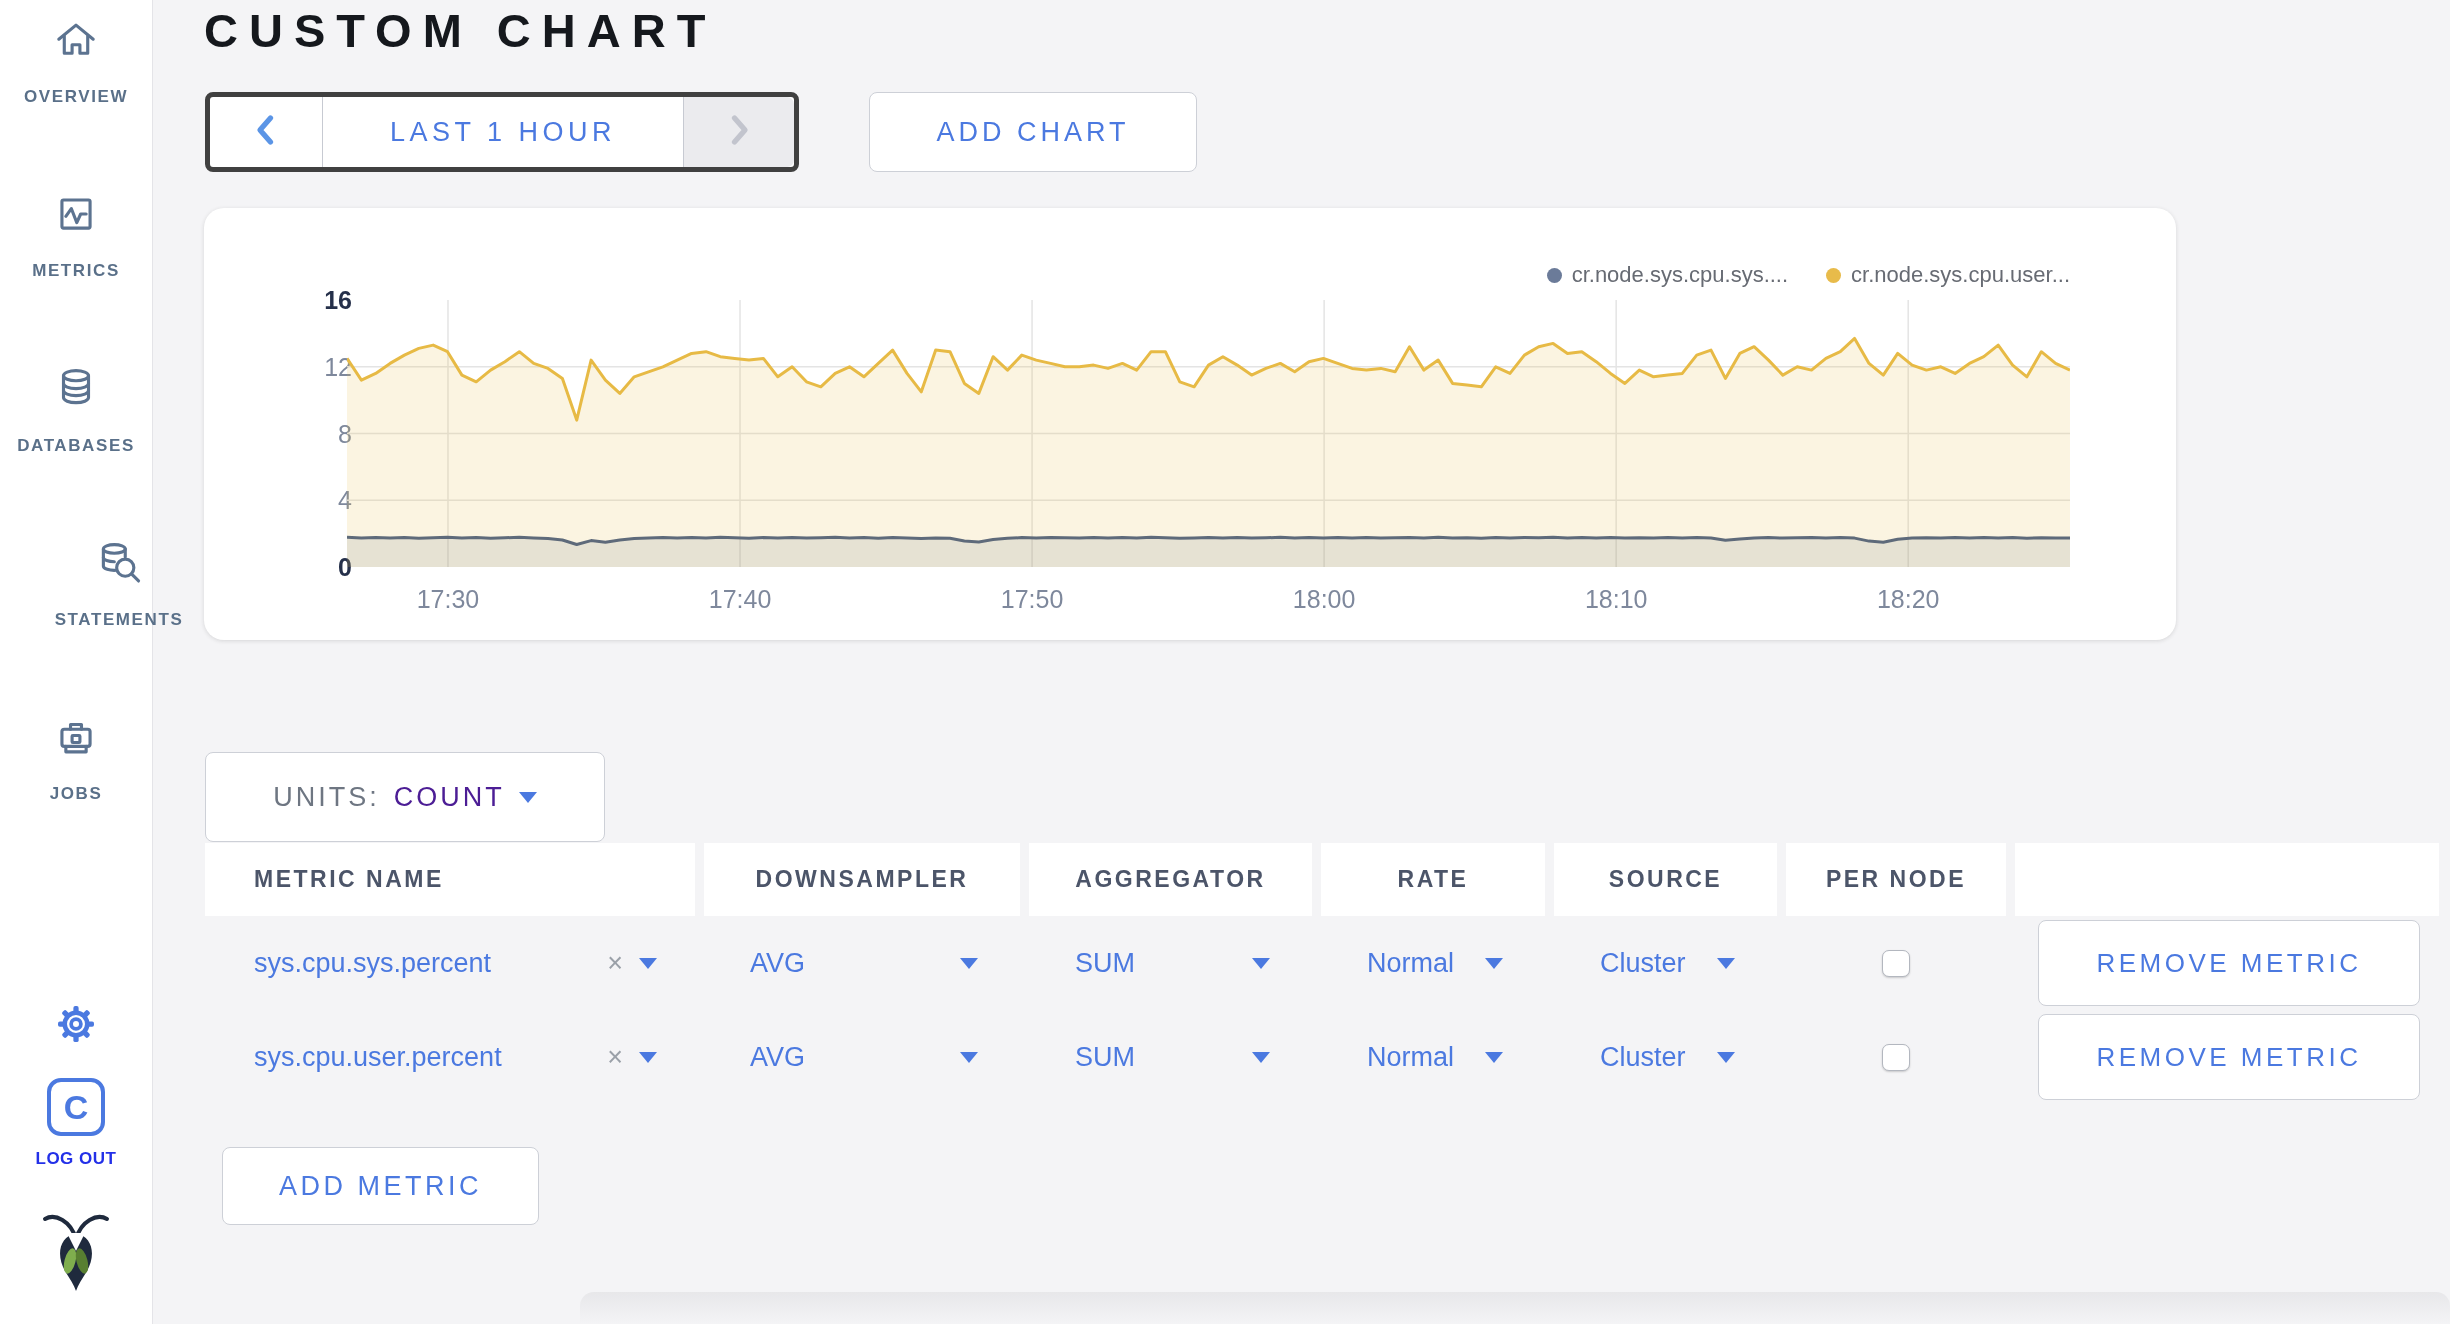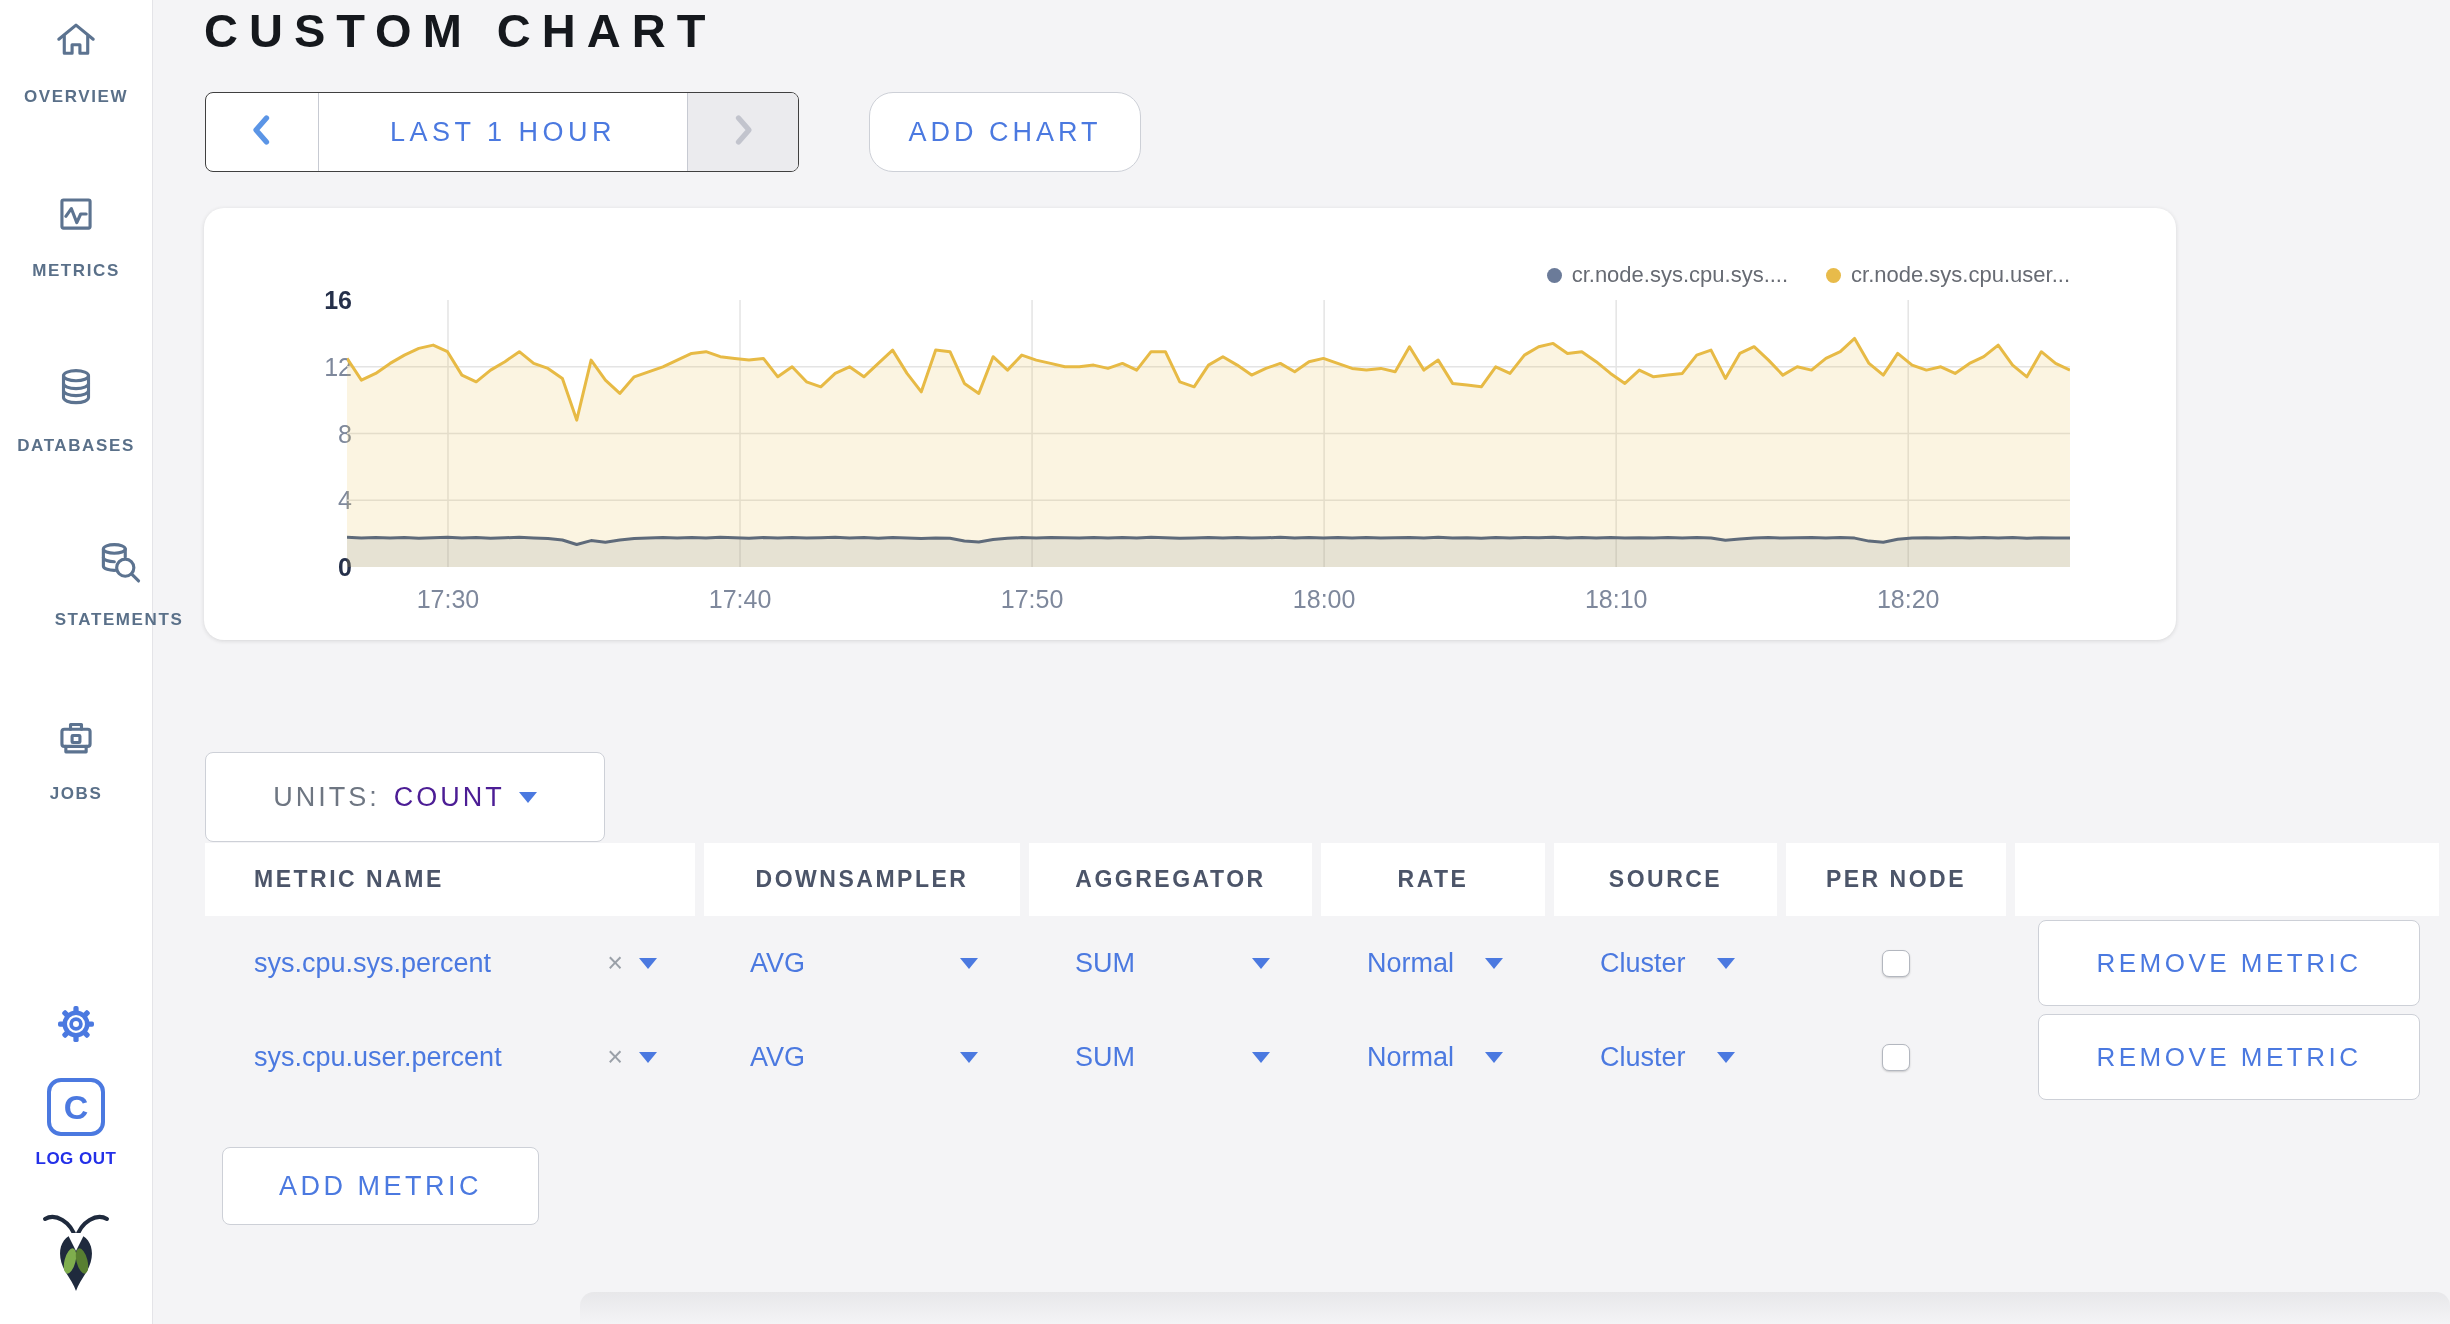--- a/index.html
+++ b/index.html
@@ -19,31 +19,31 @@
                align-items:center;gap:13px;cursor:pointer;}
   .c-box{width:58px;height:58px;border:4px solid #4b79e0;border-radius:14px;display:flex;
          align-items:center;justify-content:center;font-size:34px;font-weight:700;color:#4b79e0;}
   .logout-label{font-size:17px;font-weight:700;letter-spacing:0.5px;color:#2330e8;}
   .bug-wrap{position:absolute;left:0;width:152px;display:flex;justify-content:center;}
 
   
   .page-title{position:absolute;left:204px;top:0;font-size:47px;font-weight:700;
               letter-spacing:11px;color:#15181d;line-height:62px;margin:0;}
   .time-group{position:absolute;left:205px;top:92px;width:594px;height:80px;display:flex;
-              background:#fff;border:1px solid #404040;border-radius:8px;}
+              background:#fff;border:5px solid #404040;border-radius:8px;}
   .tg-prev{width:113px;display:flex;align-items:center;justify-content:center;
            border-right:1px solid #c7cad2;cursor:pointer;}
   .tg-label{flex:1;display:flex;align-items:center;justify-content:center;color:#4b79e0;
             font-size:27px;letter-spacing:4.5px;cursor:pointer;}
   .tg-next{width:111px;display:flex;align-items:center;justify-content:center;
            border-left:1px solid #c7cad2;background:#ebebee;border-radius:0 7px 7px 0;}
   .btn{position:absolute;background:#fff;border:1px solid #cdd0d7;border-radius:8px;
        color:#4b79e0;font-size:27px;letter-spacing:4px;display:flex;align-items:center;
        justify-content:center;cursor:pointer;font-family:inherit;font-weight:400;}
-  .add-chart{left:869px;top:92px;width:272px;height:80px;border-radius:24px;}
+  .add-chart{left:869px;top:92px;width:328px;height:80px;}
 
   
   .chart-card{position:absolute;left:204px;top:208px;width:1972px;height:432px;background:#fff;
               border-radius:20px;box-shadow:0 1px 4px rgba(32,33,36,.14);}
   .legend{position:absolute;top:54px;right:106px;display:flex;gap:38px;}
   .legend-item{display:flex;align-items:center;gap:10px;font-size:22px;color:#676b73;cursor:pointer;}
   .legend-dot{width:15px;height:15px;border-radius:50%;}
   .plot-svg{position:absolute;left:143px;top:92px;}
   .ytick{position:absolute;left:36px;width:112px;text-align:right;font-size:25px;color:#7e889c;
          height:30px;line-height:30px;}

